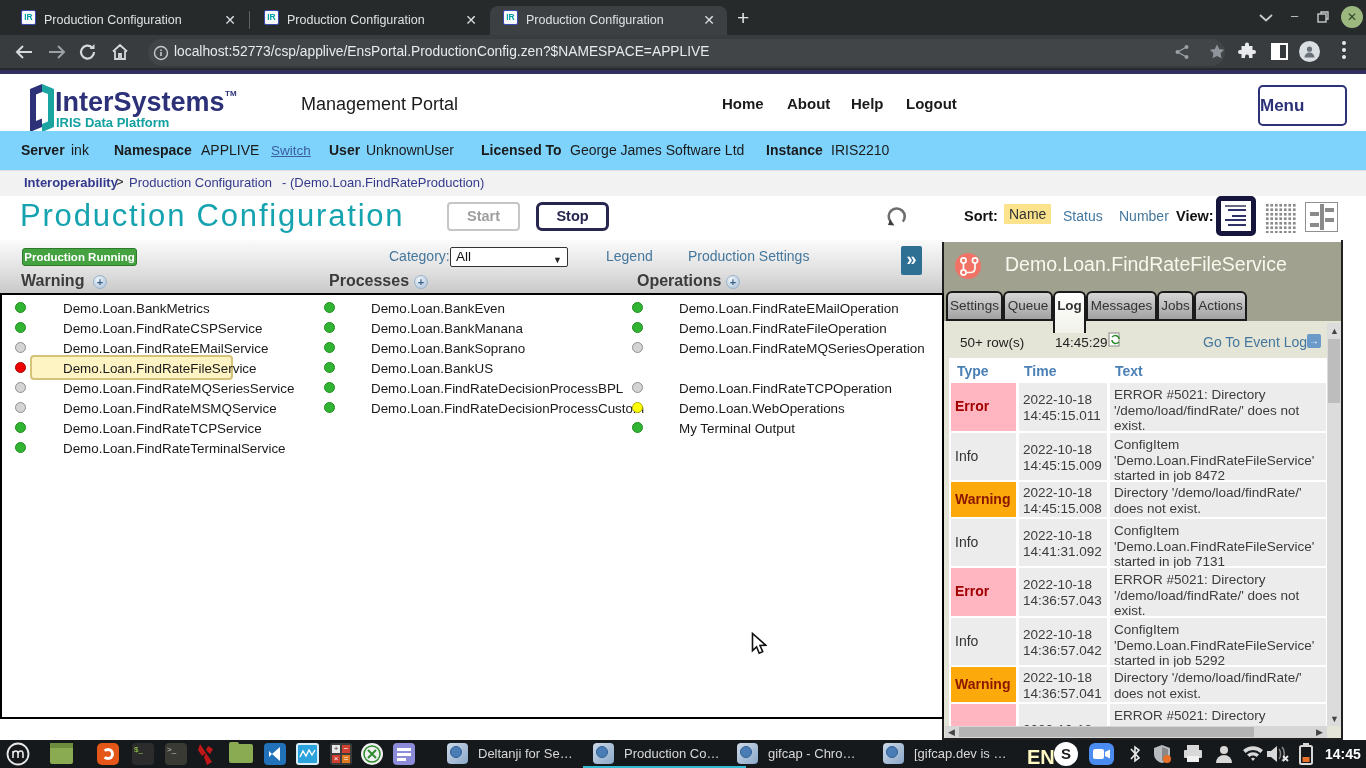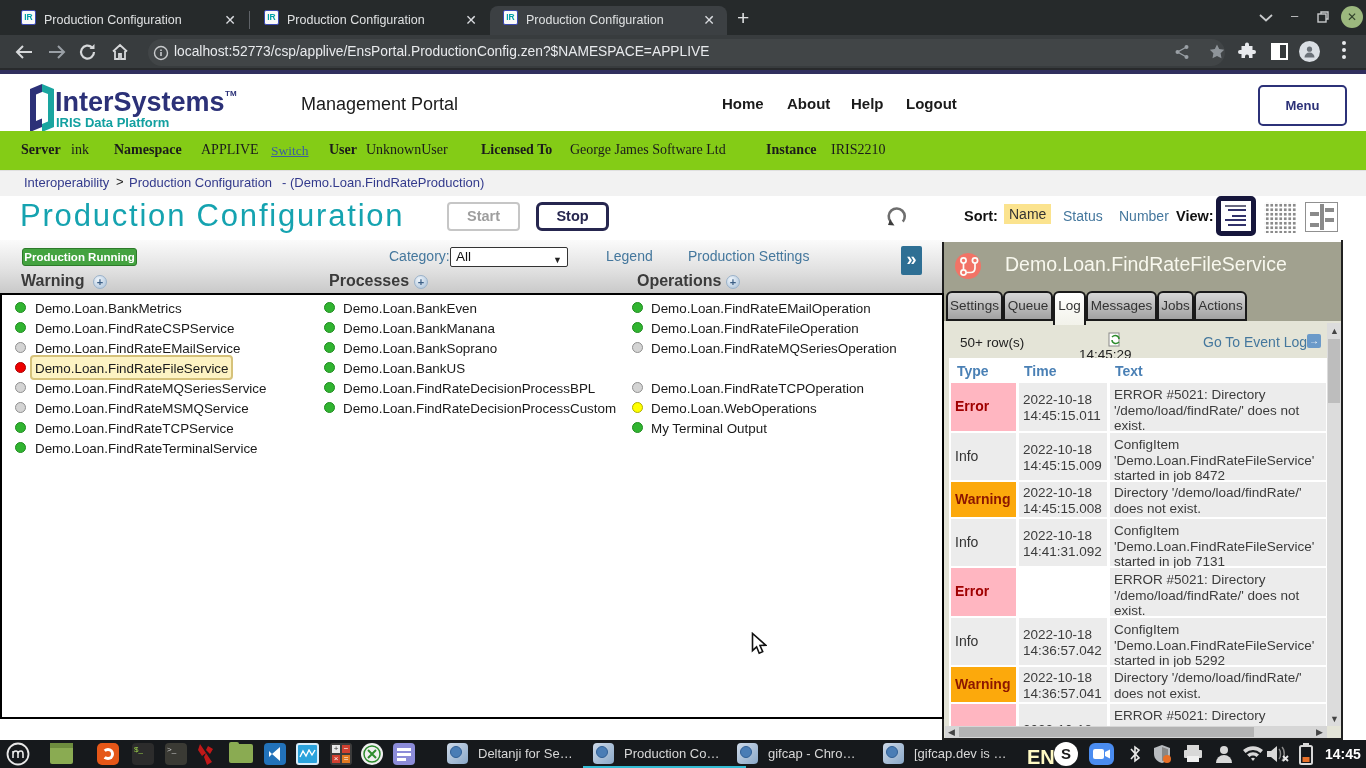--- a/index.html
+++ b/index.html
@@ -22,23 +22,23 @@
 #addrbar { position:absolute; left:0; top:35px; width:1366px; height:35px; background:#383c3e; border-bottom:2px solid #282a2c; }
 #urlpill { position:absolute; left:148px; top:4px; width:1077px; height:27px; background:#414547; border-radius:13.5px; }
 .navic { position:absolute; top:7px; }
 #urltext { position:absolute; left:26px; top:5px; font-size:13.8px; color:#e8eaed; white-space:nowrap; }
 #navline { position:absolute; left:0; top:70px; width:1366px; height:4px; background:#312f5e; }
 
 
 #hdr { position:absolute; left:0; top:74px; width:1366px; height:58px; background:#fff; }
 #mgmt { position:absolute; left:301px; top:20px; font-size:18px; color:#1b1b1b; }
 .hlink { position:absolute; top:21px; font-size:15px; font-weight:bold; color:#1b1b1b; }
-#menubtn { position:absolute; left:1258px; top:11px; width:89px; height:41px; border:2px solid #2c3178; border-radius:5px; background:#fff; color:#2c3178; font-weight:bold; font-size:13px; text-align:center; line-height:37px; }
-
-#srow { position:absolute; left:0; top:131px; width:1366px; height:40px; background:#84cc16; border-bottom:1px solid #e0e0e0; font-size:14px; color:#1b1b1b;font-family:Liberation Serif, serif; }
+#menubtn { position:absolute; left:1258px; top:11px; width:89px; height:41px; border:2px solid #2c3178; border-radius:5px; background:#fff; color:#2c3178; font-weight:bold; font-size:17px; line-height:37px; }
+
+#srow { position:absolute; left:0; top:131px; width:1366px; height:40px; background:#7dd3fc; border-bottom:1px solid #e0e0e0; font-size:14px; color:#1b1b1b; }
 .srl { position:absolute; top:11px; font-weight:bold; }
 .srv { position:absolute; top:11px;text-align:center; }
 
 #bcrumb { position:absolute; left:0; top:171px; width:1366px; height:25px; background:#f2f2f2; font-size:13px; }
 
 #titlerow { position:absolute; left:0; top:196px; width:1366px; height:44px; background:#fff; }
 #ptitle { position:absolute; left:20px; top:2px; font-size:31px; letter-spacing:1.8px; color:#15a3b0; }
 .bigbtn { position:absolute; top:6px; height:29px; border-radius:4px; background:#fff; text-align:center; font-size:14.5px; font-weight:bold; }
 #startbtn { left:447px; width:73px; border:2px solid #c6c6c6; color:#9e9e9e; line-height:25px; }
 #stopbtn { left:536px; width:73px; border:3px solid #26264f; color:#26264f; line-height:23px; border-radius:6px; }
@@ -61,30 +61,30 @@
 .plus { position:absolute; top:4px; width:14px; height:14px; border-radius:50%; background:radial-gradient(circle at 35% 30%, #eef4fa, #a8c0d8); border:1px solid #9ab2ca; color:#3c5f86; font-size:11px; font-weight:bold; text-align:center; line-height:12px; }
 
 
 #diagram { position:absolute; left:0; top:293px; width:944px; height:426px; background:#fff; border:2px solid #000; }
 .item { position:absolute; height:20px; font-size:13.4px; color:#1a1a1a; white-space:nowrap; }
 .dot { position:absolute; top:4px; width:11px; height:11px; border-radius:50%; }
 .dg { background:#31b431; border:1px solid #1f8c1f; }
 .dr { background:#ee0000; border:1px solid #aa0000; }
 .dn { background:#d4d4d4; border:1px solid #909090; }
 .dy { background:#ffff00; border:1px solid #b0b000; }
-.itxt { position:absolute; top:2.5px; }
+.itxt { position:absolute; top:2.5px;margin-left:28px; }
 #selbox { position:absolute; left:15px; top:-3px; width:203px; height:25px; background:#fdf3c3; border:2px solid #d6c27a; border-radius:4px; }
 
 
 #rpanel { position:absolute; left:944px; top:240px; width:399px; height:500px; background:#e4e4d7; border-right:2px solid #202020; border-bottom:2px solid #202020; }
 #rphdr { position:absolute; left:0; top:0; width:397px; height:81px; background:#a1a18f; }
 #rpico { position:absolute; left:11px; top:13px; width:26px; height:26px; border-radius:50%; background:#f27366; }
 #rptitle { position:absolute; left:61px; top:13px; font-size:19.5px; color:#f8f8ee; }
 .rtab { position:absolute; top:51px; height:30px; background:linear-gradient(#d6d6d6,#a2a2a2); border:2px solid #1a1a1a; border-radius:6px 6px 0 0; font-size:13.5px; color:#333; text-align:center; }
-.rtab.on { background:linear-gradient(#ffffff,#f2f2ea); font-weight:normal; height:34px; border-bottom:none; z-index:5; }
+.rtab.on { background:linear-gradient(#ffffff,#f2f2ea); font-weight:bold; height:42px; border-bottom:none; z-index:5; }
 
 #infobar { position:absolute; left:2px; top:81px; width:381px; height:37px; background:#e4e4d7; font-size:13.5px; color:#222; }
 #gotolog { color:#44779d; font-size:14px; }
 
 #logarea { position:absolute; left:5px; top:118px; width:378px; height:368px; background:#fff; overflow:hidden; }
 .lhdr { position:absolute; top:5px; color:#4a80b5; font-weight:bold; font-size:14px; }
 .lrow { position:absolute; left:0; width:374px; }
 .ltype { position:absolute; left:2px; top:0; width:65px; height:100%; font-size:14px; padding-top:0; }
 .ltime { position:absolute; left:70px; top:0; width:88px; height:100%; background:#ececec; font-size:13.5px; color:#3c3c3c; }
 .ltext { position:absolute; left:161px; top:0; width:216px; height:100%; background:#ececec; font-size:13.5px; color:#3c3c3c; }
@@ -209,21 +209,21 @@
   <div class="srv" style="left:271px;color:#3b5fa0;text-decoration:underline;font-size:13.5px;top:12px;">Switch</div>
   <div class="srl" style="left:329px;">User</div>
       <div class="srv" style="left:366px;">UnknownUser</div>
   <div class="srl" style="left:481px;">Licensed To</div>
       <div class="srv" style="left:570px;">George James Software Ltd</div>
   <div class="srl" style="left:766px;">Instance</div>
       <div class="srv" style="left:831px;">IRIS2210</div>
 </div>
 
 <div id="bcrumb">
-  <span style="position:absolute;left:24px;top:4px;color:#333a8c;">Interoperability</span>
+  <span style="position:absolute;left:24px;top:4px;color:#333a8c;font-weight:bold;">Interoperability</span>
   <span style="position:absolute;left:116px;top:3px;color:#222;">&gt;</span>
   <span style="position:absolute;left:129px;top:4px;color:#333a8c;">Production Configuration</span>
   <span style="position:absolute;left:282px;top:4px;color:#333a8c;">- (Demo.Loan.FindRateProduction)</span>
 </div>
 
 <div id="titlerow">
   <div id="ptitle">Production Configuration</div>
   <div class="bigbtn" id="startbtn">Start</div>
   <div class="bigbtn" id="stopbtn">Stop</div>
   <svg style="position:absolute;left:884px;top:8px;" width="25" height="25" viewBox="0 0 25 25">
@@ -371,21 +371,21 @@
     <div id="rptitle">Demo.Loan.FindRateFileService</div>
     <div class="rtab" style="left:2px;width:57px;line-height:26px;">Settings</div>
     <div class="rtab" style="left:59px;width:50px;line-height:26px;">Queue</div>
     <div class="rtab on" style="left:109px;width:33px;line-height:26px;">Log</div>
     <div class="rtab" style="left:142px;width:71px;line-height:26px;">Messages</div>
     <div class="rtab" style="left:213px;width:37px;line-height:26px;">Jobs</div>
     <div class="rtab" style="left:250px;width:53px;line-height:26px;">Actions</div>
   </div>
   <div id="infobar">
     <span style="position:absolute;left:14px;top:14px;">50+ row(s)</span>
-    <span style="position:absolute;left:109px;top:26px;margin-left:24px;">14:45:29</span>
+    <span style="position:absolute;left:109px;top:14px;">14:45:29</span>
     <svg style="position:absolute;left:162px;top:11px;" width="14" height="15" viewBox="0 0 14 15">
           <rect x="1" y="1" width="10" height="13" fill="#fff" stroke="#888"></rect>
           <path d="M4 5c3-3 7-1 7 2M11 10c-3 3-7 1-7-2" stroke="#2d8c2d" stroke-width="1.5" fill="none"></path>
         </svg>
     <span id="gotolog" style="position:absolute;left:257px;top:13px;">Go To Event Log</span>
     <div style="position:absolute;left:361px;top:13px;width:14px;height:14px;background:#6b9ac9;border-radius:2px;color:#fff;font-size:10px;text-align:center;line-height:14px;">→</div>
   </div>
   <div id="logarea">
     <div class="lhdr" style="left:8px;">Type</div>
     <div class="lhdr" style="left:75px;">Time</div>
@@ -431,20 +431,23 @@
             <div class="cellpad" style="padding-top:9px;">2022-10-18 14:41:31.092</div>
           </div>
       <div class="ltext">
             <div class="cellpad">ConfigItem 'Demo.Loan.FindRateFileService' started in job 7131</div>
           </div>
     </div>
     <div class="lrow" style="top:210px;height:48px;">
       <div class="ltype terr">
             <div class="cellpad" style="padding-top:16px;">Error</div>
           </div>
+      <div class="ltime">
+            <div class="cellpad" style="padding-top:9px;">2022-10-18 14:36:57.043</div>
+          </div>
       <div class="ltext">
             <div class="cellpad">ERROR #5021: Directory '/demo/load/findRate/' does not exist.</div>
           </div>
     </div>
     <div class="lrow" style="top:260px;height:47px;">
       <div class="ltype tinfo">
             <div class="cellpad" style="padding-top:16px;">Info</div>
           </div>
       <div class="ltime">
             <div class="cellpad" style="padding-top:9px;">2022-10-18 14:36:57.042</div>

